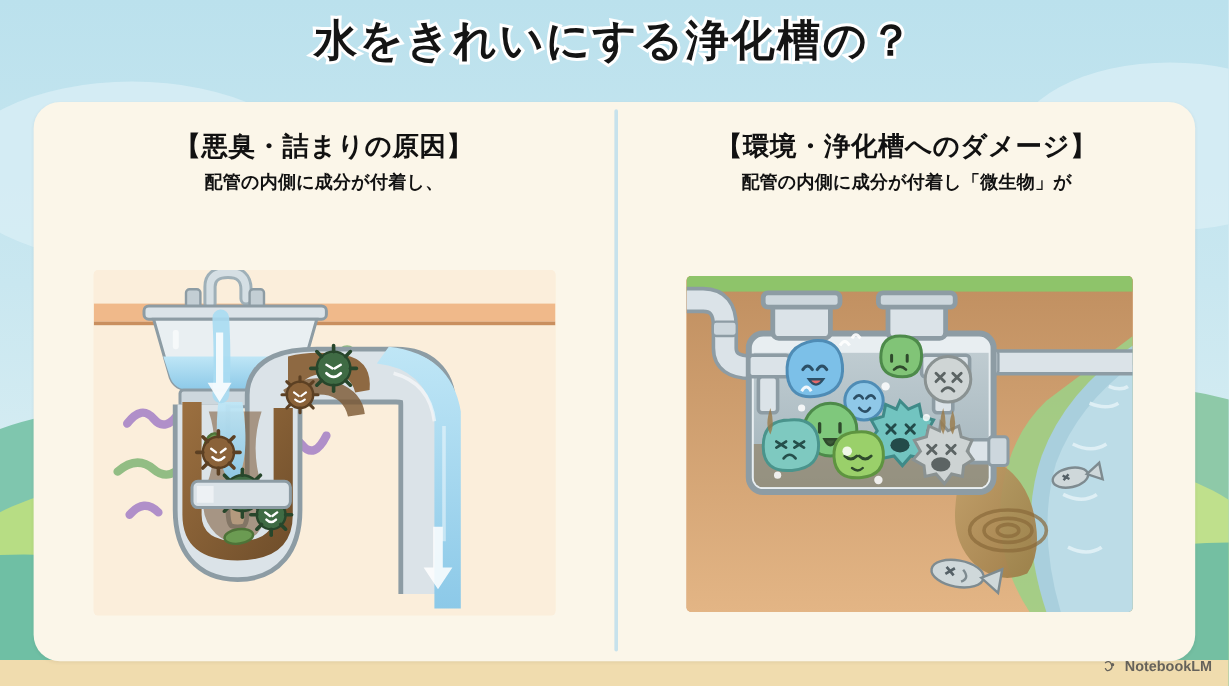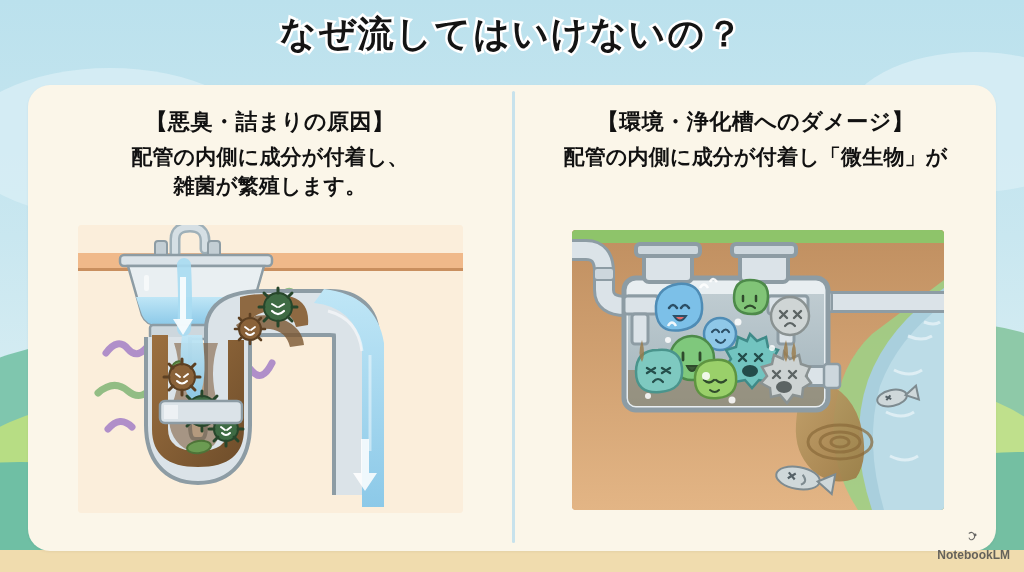--- a/index.html
+++ b/index.html
@@ -83,21 +83,21 @@
   .panel.left  { left:0px;   width:484px; }
   .panel.right { left:487px; width:481px; }
 
   .panel-heading {
     text-align:center;
     font-size:22px; font-weight:900; color:#111;
     margin-top:22px; letter-spacing:.5px;
   }
   .panel-body {
     text-align:center;
-    font-size:21px; font-weight:800; color:#111;
+    font-size:15px; font-weight:800; color:#111;
     line-height:1.38; margin-top:6px; letter-spacing:.2px;
   }
   .panel-body .ln { display:block; }
 
   
   .illus {
     position:absolute;
     border-radius:4px;
     overflow:hidden;
   }
@@ -106,21 +106,20 @@
 
   .illus svg { display:block; width:100%; height:100%; }
 
   
   .watermark {
     position:absolute; right:14px; bottom:10px;
     display:flex; align-items:center; gap:5px;
     font-size:12px; font-weight:700; color:#4d4d4d;
     z-index:7;
     opacity:.85;
-    flex-direction:column;
   }
   .watermark svg { display:block; }
 </style>
 </head>
 <body>
 
 <div id="stage">
 
   <div class="bg-layer">
     <div class="sky"></div>
@@ -132,30 +131,29 @@
     <div class="hill h7"></div>
     <div class="hill h1"></div>
     <div class="hill h2"></div>
     <div class="hill h3"></div>
     <div class="hill h4"></div>
     <div class="hill h5"></div>
     <div class="hill h6"></div>
     <div class="ground-strip"></div>
   </div>
 
-  <div class="title">なぜ流してはいけないの？</div>
+  <div class="title">水をきれいにする浄化槽の？</div>
 
   <div class="card">
     <div class="divider"></div>
 
     <div class="panel left">
       <div class="panel-heading">【悪臭・詰まりの原因】</div>
       <div class="panel-body">
         <span class="ln">配管の内側に成分が付着し、</span>
-        <span class="ln">雑菌が繁殖します。</span>
       </div>
 
       <div class="illus left-illus">
         <svg viewBox="0 0 385 288" xmlns="http://www.w3.org/2000/svg">
           <defs>
             <linearGradient id="waterG" x1="0" y1="0" x2="0" y2="1">
               <stop offset="0" stop-color="#bfe6f6"></stop>
                 <stop offset="1" stop-color="#8cc9e8"></stop>
             </linearGradient>
             <linearGradient id="grimeG" x1="0" y1="0" x2="1" y2="1">

